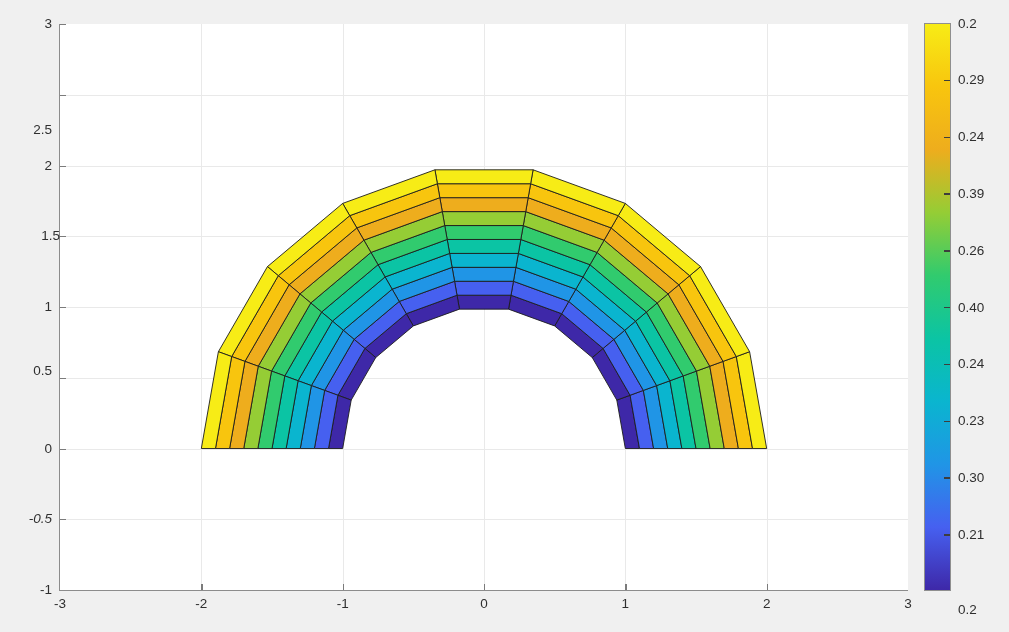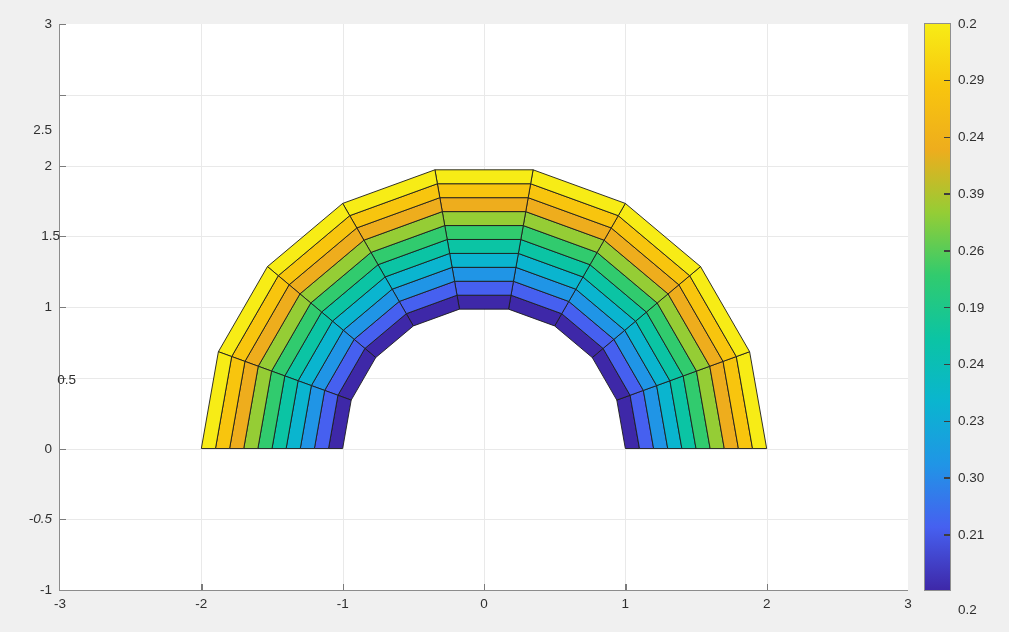--- a/index.html
+++ b/index.html
@@ -170,21 +170,21 @@
       <div class="tick-label x-label" style="left: 625.333px; top: 597px;">1</div>
       <div class="tick" style="left: 766.667px; top: 584px; width: 1.2px; height: 6px;"></div>
       <div class="tick-label x-label" style="left: 766.667px; top: 597px;">2</div>
       <div class="tick-label x-label" style="left: 908px; top: 597px;">3</div>
       <div class="tick-label y-label" style="left: 0px; top: 590px; width: 52px;">-1</div>
       <div class="tick" style="left: 60px; top: 519.25px; width: 6px; height: 1.2px;"></div>
       <div class="tick-label y-label" style="left: 0px; top: 519.25px; width: 52px; font-style: italic;">-0.5</div>
       <div class="tick" style="left: 60px; top: 448.5px; width: 6px; height: 1.2px;"></div>
       <div class="tick-label y-label" style="left: 0px; top: 448.5px; width: 52px;">0</div>
       <div class="tick" style="left: 60px; top: 377.75px; width: 6px; height: 1.2px;"></div>
-      <div class="tick-label y-label" style="left: 0px; top: 380px; width: 52px; padding-left: 24px;">0.5</div>
+      <div class="tick-label y-label" style="left: 0px; top: 371px; width: 52px;">0.5</div>
       <div class="tick" style="left: 60px; top: 307px; width: 6px; height: 1.2px;"></div>
       <div class="tick-label y-label" style="left: 0px; top: 307px; width: 52px;">1</div>
       <div class="tick" style="left: 60px; top: 236.25px; width: 6px; height: 1.2px;"></div>
       <div class="tick-label y-label" style="left: 0px; top: 236.25px; width: 52px; margin-left: 8px;">1.5</div>
       <div class="tick" style="left: 60px; top: 165.5px; width: 6px; height: 1.2px;"></div>
       <div class="tick-label y-label" style="left: 0px; top: 165.5px; width: 52px;">2</div>
       <div class="tick" style="left: 60px; top: 94.75px; width: 6px; height: 1.2px;"></div>
       <div class="tick-label y-label" style="left: 0px; top: 110px; width: 52px; margin-top: 20px;">2.5</div>
       <div class="tick" style="left: 60px; top: 24px; width: 6px; height: 1.2px;"></div>
       <div class="tick-label y-label" style="left: 0px; top: 24px; width: 52px;">3</div>
@@ -194,21 +194,21 @@
       <div class="cb-label" style="left: 958px; top: 610px;">0.2</div>
       <div class="cb-tick" style="left: 944px; top: 534.2px; width: 6px;"></div>
       <div class="cb-label" style="left: 958px; top: 534.7px;">0.21</div>
       <div class="cb-tick" style="left: 944px; top: 477.4px; width: 6px;"></div>
       <div class="cb-label" style="left: 958px; top: 477.9px;">0.30</div>
       <div class="cb-tick" style="left: 944px; top: 420.6px; width: 6px;"></div>
       <div class="cb-label" style="left: 958px; top: 421.1px;">0.23</div>
       <div class="cb-tick" style="left: 944px; top: 363.8px; width: 6px;"></div>
       <div class="cb-label" style="left: 958px; top: 364.3px;">0.24</div>
       <div class="cb-tick" style="left: 944px; top: 307px; width: 6px;"></div>
-      <div class="cb-label" style="left: 958px; top: 307.5px;">0.19</div>
+      <div class="cb-label" style="left: 958px; top: 307.5px;">0.40</div>
       <div class="cb-tick" style="left: 944px; top: 250.2px; width: 6px;"></div>
       <div class="cb-label" style="left: 958px; top: 250.7px;">0.26</div>
       <div class="cb-tick" style="left: 944px; top: 193.4px; width: 6px;"></div>
       <div class="cb-label" style="left: 958px; top: 193.9px;">0.39</div>
       <div class="cb-tick" style="left: 944px; top: 136.6px; width: 6px;"></div>
       <div class="cb-label" style="left: 958px; top: 137.1px;">0.24</div>
       <div class="cb-tick" style="left: 944px; top: 79.8px; width: 6px;"></div>
       <div class="cb-label" style="left: 958px; top: 80.3px;">0.29</div>
       <div class="cb-label" style="left: 958px; top: 23.5px;">0.2</div>
     </div>

